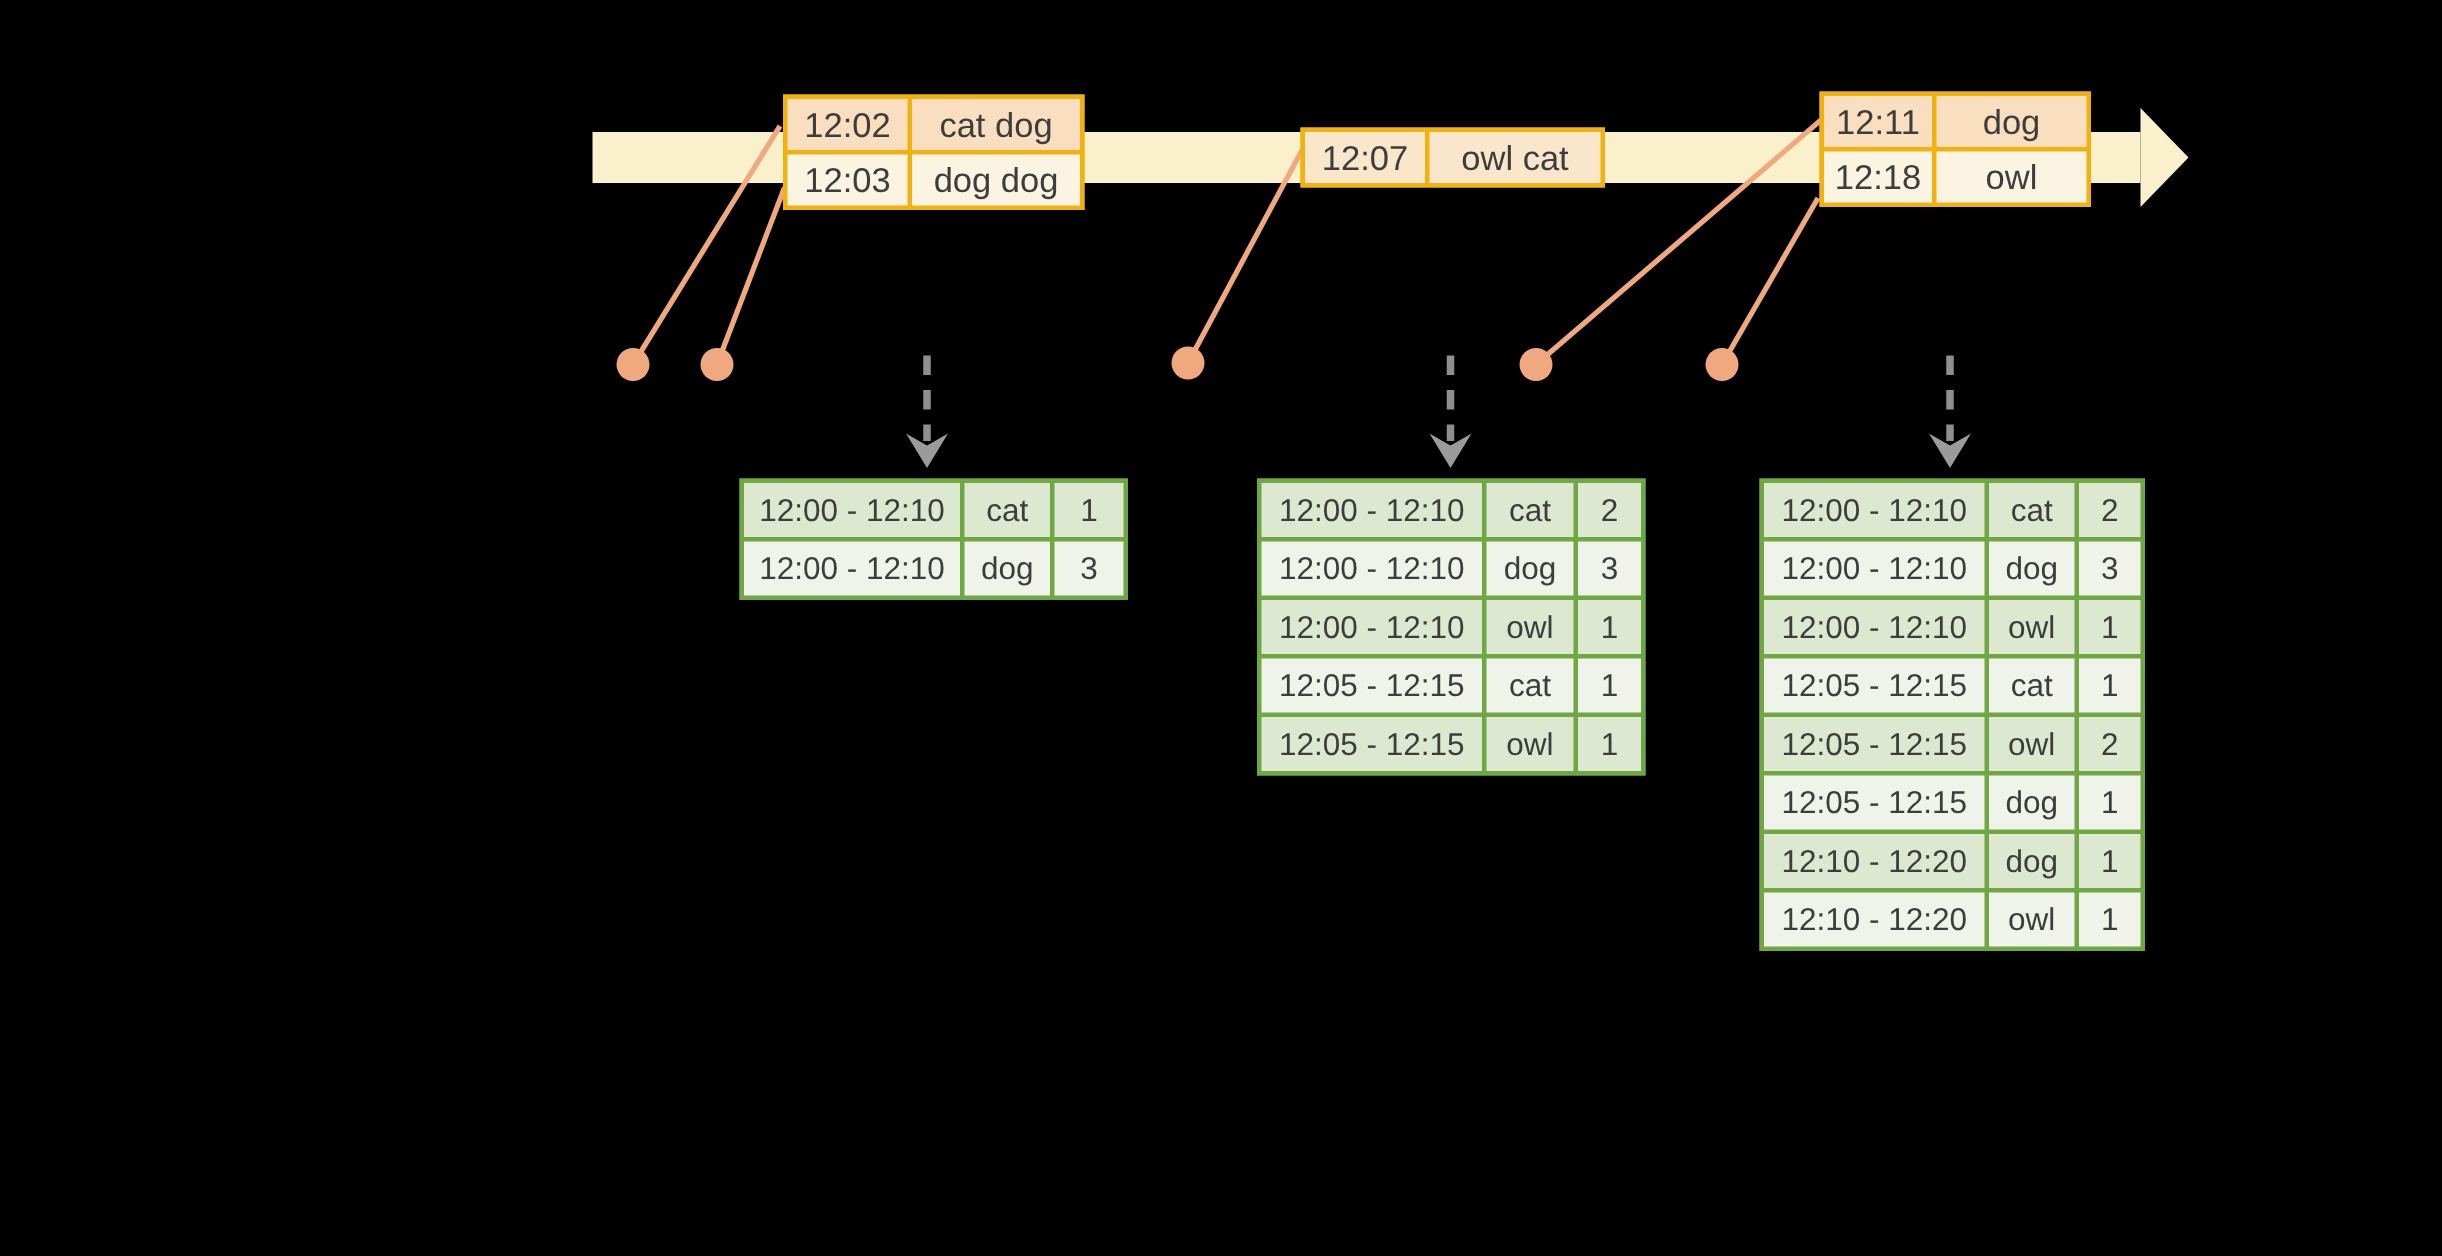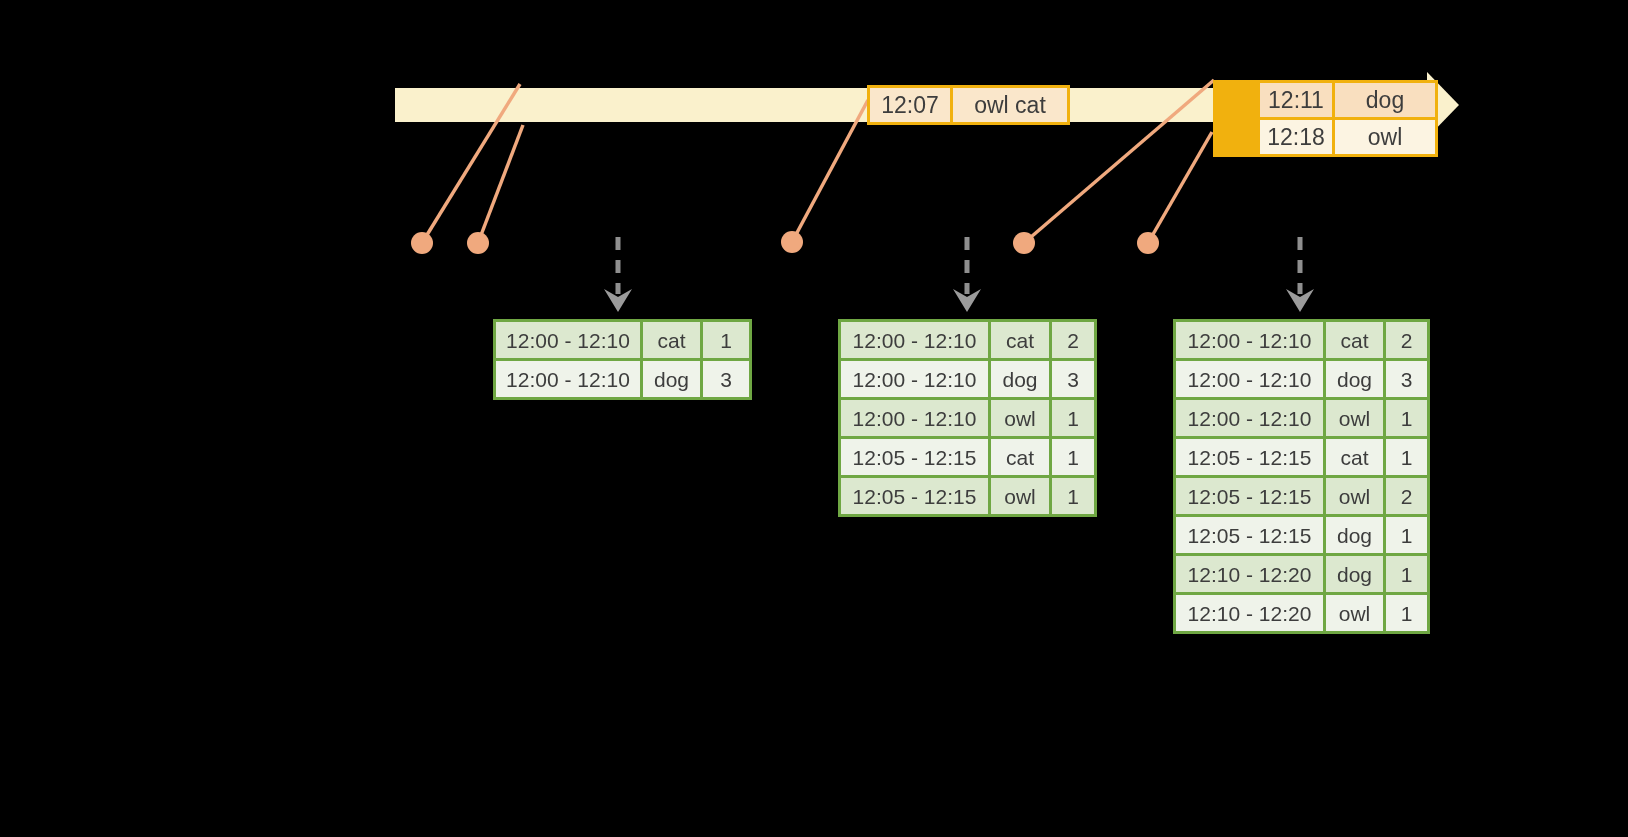--- a/index.html
+++ b/index.html
@@ -18,21 +18,21 @@
   .etable .cell{
     display:flex;align-items:center;justify-content:center;
     height:34px;font-size:23px;line-height:1;
   }
   .shade-dark{background:#f9dfbf;}
   .shade-mid{background:#fae7cb;}
   .shade-light{background:#fcf4e2;}
 
   #etable1{left:522px;top:63px;grid-template-columns:80px 112px;}
   #etable2{left:867px;top:85px;grid-template-columns:80px 114px;}
-  #etable3{left:1213px;top:80px;grid-template-columns:72px 100px;padding-left:44px;}
+  #etable3{left:1213px;top:61px;grid-template-columns:72px 100px;}
 
   
   .gtable{
     position:absolute;z-index:2;
     background:#6fa743;border:3px solid #6fa743;
     display:grid;grid-gap:3px;
   }
   .gtable .cell{
     display:flex;align-items:center;justify-content:center;
     height:36px;font-size:21px;line-height:1;
@@ -75,20 +75,26 @@
       <path d="M604,289 L618,312 L632,289 L618,297 Z" fill="#9b9b9b"></path>
 
       <line x1="967" y1="237" x2="967" y2="294" stroke="#8f8f8f" stroke-width="5" stroke-dasharray="13 10"></line>
       <path d="M953,289 L967,312 L981,289 L967,297 Z" fill="#9b9b9b"></path>
 
       <line x1="1300" y1="237" x2="1300" y2="294" stroke="#8f8f8f" stroke-width="5" stroke-dasharray="13 10"></line>
       <path d="M1286,289 L1300,312 L1314,289 L1300,297 Z" fill="#9b9b9b"></path>
     </g>
   </svg>
 
+  <div class="etable" id="etable1">
+    <div class="cell shade-dark">12:02</div>
+    <div class="cell shade-dark">cat dog</div>
+    <div class="cell shade-light">12:03</div>
+    <div class="cell shade-light">dog dog</div>
+  </div>
 
   <div class="etable" id="etable2">
     <div class="cell shade-mid">12:07</div>
     <div class="cell shade-mid">owl cat</div>
   </div>
 
   <div class="etable" id="etable3">
     <div class="cell shade-dark">12:11</div>
     <div class="cell shade-dark">dog</div>
     <div class="cell shade-light">12:18</div>

